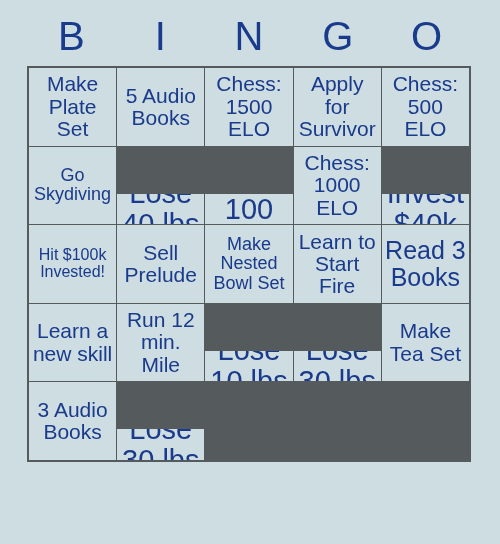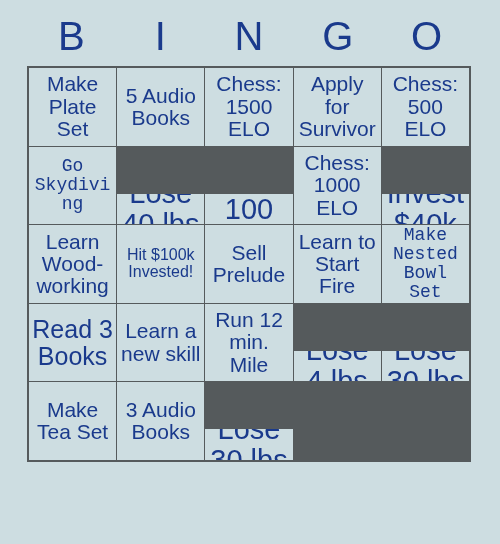--- a/index.html
+++ b/index.html
@@ -77,21 +77,21 @@
   }
   .cell .txt {
     display: block;
     width: 100%;
   }
 
   
   .fs-xl  { font-size: 29px; margin-top: 47px; }
   .fs-lg  { font-size: 25px; justify-content: flex-end; }
   .fs-md  { font-size: 21px; }
-  .fs-sm  { font-size: 18px; font-family: Liberation Mono, monospace; }
+  .fs-sm  { font-size: 18px; }
   .fs-xs  { font-size: 16px; text-align: center; }
 </style>
 </head>
 <body>
 
 <div id="card">
 
   <div id="header">
       <div class="header-cell">B</div>
       <div class="header-cell">I</div>
@@ -124,46 +124,43 @@
       </div>
       <div class="cell fs-xl">
         <span class="txt">Squat 100 kg</span>
       </div>
       <div class="cell fs-md">
         <span class="txt">Chess: 1000 ELO</span>
       </div>
       <div class="cell fs-xl">
         <span class="txt">Invest $40k</span>
       </div>
-      <div class="cell fs-md">
-        <span class="txt">Learn Wood-working</span>
-      </div>
       <div class="cell fs-xs">
         <span class="txt">Hit $100k Invested!</span>
       </div>
       <div class="cell fs-md">
         <span class="txt">Sell Prelude</span>
       </div>
+      <div class="cell fs-sm">
+        <span class="txt">Make Nested Bowl Set</span>
+      </div>
       <div class="cell fs-md">
         <span class="txt">Learn to Start Fire</span>
-      </div>
-      <div class="cell fs-sm">
-        <span class="txt">Make Nested Bowl Set</span>
       </div>
       <div class="cell fs-lg">
         <span class="txt">Read 3 Books</span>
       </div>
       <div class="cell fs-md">
         <span class="txt">Learn a new skill</span>
       </div>
       <div class="cell fs-md">
         <span class="txt">Run 12 min. Mile</span>
       </div>
       <div class="cell fs-xl">
-        <span class="txt">Lose 4 lbs</span>
+        <span class="txt">Lose 10 lbs</span>
       </div>
       <div class="cell fs-xl">
         <span class="txt">Lose 30 lbs</span>
       </div>
       <div class="cell fs-md">
         <span class="txt">Make Tea Set</span>
       </div>
       <div class="cell fs-md">
         <span class="txt">3 Audio Books</span>
       </div>

